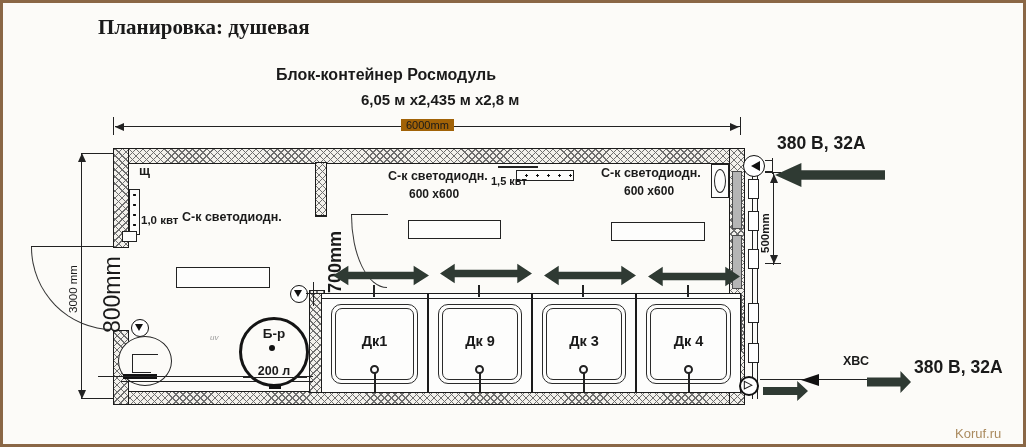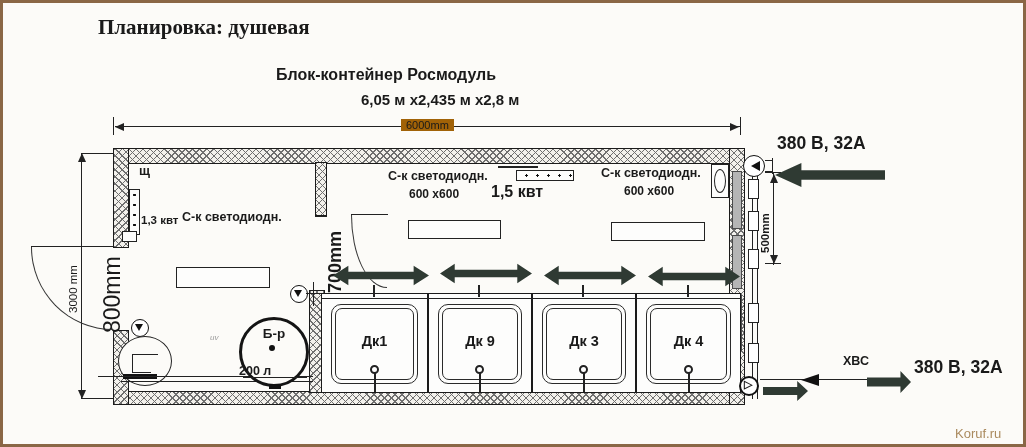--- a/index.html
+++ b/index.html
@@ -91,32 +91,32 @@
 
   <div class="line" style="left:28px;top:243px;width:82px;height:1.4px;"></div>
   <div class="arc" style="left:28px;top:244px;width:82px;height:83px;"></div>
 
   <div class="line" style="left:348px;top:211px;width:37px;height:1.4px;"></div>
   <div class="arc" style="left:348px;top:212px;width:36px;height:73px;"></div>
 
   <div class="txt b" style="left:136px;top:160px;font-size:13px;">щ</div>
   <div class="box" style="left:126px;top:186px;width:11px;height:46px;background-image:radial-gradient(circle,#111 1.1px,transparent 1.4px);background-size:100% 10px;"></div>
   <div class="box" style="left:119px;top:228px;width:15px;height:11px;"></div>
-  <div class="txt b" style="left:138px;top:211px;font-size:11.5px;">1,3 квт</div>
+  <div class="txt b" style="left:138px;top:211px;font-size:11.5px;">1,0 квт</div>
   <div class="txt b" style="left:179px;top:207px;font-size:12.5px;">С-к светодиодн.</div>
 
   <div class="box" style="left:173px;top:264px;width:94px;height:21px;"></div>
   <div class="box" style="left:405px;top:217px;width:93px;height:19px;"></div>
   <div class="box" style="left:608px;top:219px;width:94px;height:19px;"></div>
 
   <div class="txt b" style="left:385px;top:166px;font-size:12.5px;">С-к светодиодн.</div>
   <div class="txt b" style="left:406px;top:184px;font-size:12px;">600 х600</div>
   <div class="line" style="left:495px;top:163px;width:40px;height:1.5px;"></div>
   <div class="box" style="left:513px;top:167px;width:58px;height:11px;background-image:radial-gradient(circle,#111 1.1px,transparent 1.4px);background-size:11px 100%;background-position:4px center;"></div>
-  <div class="txt b" style="left:488px;top:180px;font-size:16px;">1,5 квт</div>
+  <div class="txt b" style="left:488px;top:172px;font-size:11px;">1,5 квт</div>
 
   <div class="txt b" style="left:598px;top:163px;font-size:12.5px;">С-к светодиодн.</div>
   <div class="txt b" style="left:621px;top:181px;font-size:12px;">600 х600</div>
 
   <div class="box" style="left:708px;top:161px;width:18px;height:34px;"></div>
   <div class="abs" style="left:711px;top:166px;width:12px;height:24px;border:1.3px solid #222;border-radius:50%;"></div>
   <div class="abs" style="left:740px;top:152px;width:22px;height:22px;border:1.6px solid #111;border-radius:50%;background:#fff;"></div>
   <div class="tri" style="left:748px;top:158px;border-top:5px solid transparent;border-bottom:5px solid transparent;border-right:9px solid #111;"></div>
   <div class="line" style="left:762px;top:157px;width:8px;height:1.4px;"></div>
   <div class="line" style="left:762px;top:168px;width:8px;height:1.4px;"></div>
@@ -132,21 +132,21 @@
   <div class="line" style="left:129px;top:351px;width:1.3px;height:19px;"></div>
   <div class="line" style="left:129px;top:369px;width:19px;height:1.3px;"></div>
   <div class="abs" style="left:120px;top:371px;width:34px;height:4.5px;background:#111;"></div>
 
   <div class="line" style="left:95px;top:373px;width:215px;height:1.3px;"></div>
   <div class="line" style="left:118px;top:378px;width:192px;height:1.3px;"></div>
 
   <div class="abs" style="left:236px;top:314px;width:70px;height:70px;border:3px solid #141414;border-radius:50%;background:#fcfbf8;"></div>
   <div class="txt b" style="left:236px;top:323px;width:70px;text-align:center;font-size:13.5px;">Б-р</div>
   <div class="abs" style="left:266px;top:342px;width:5px;height:5px;border:3.6px solid #111;border-radius:50%;"></div>
-  <div class="txt b" style="left:236px;top:361px;width:70px;font-size:12.5px;">200 л</div>
+  <div class="txt b" style="left:236px;top:361px;width:70px;text-align:center;font-size:12.5px;">200 л</div>
   <div class="line" style="left:240px;top:374px;width:64px;height:1.3px;"></div>
   <div class="abs" style="left:266px;top:381px;width:12px;height:5px;background:#111;"></div>
 
   <div class="valve" style="left:287px;top:282px;"></div>
   <div class="line" style="left:303px;top:290px;width:15px;height:1.3px;"></div>
   <div class="line" style="left:310px;top:279px;width:1.3px;height:24px;"></div>
 
   <div class="cell" style="left:318px;top:290px;width:107px;height:100px;"></div>
   <div class="cell" style="left:425px;top:290px;width:104px;height:100px;"></div>
   <div class="cell" style="left:529px;top:290px;width:104px;height:100px;"></div>

